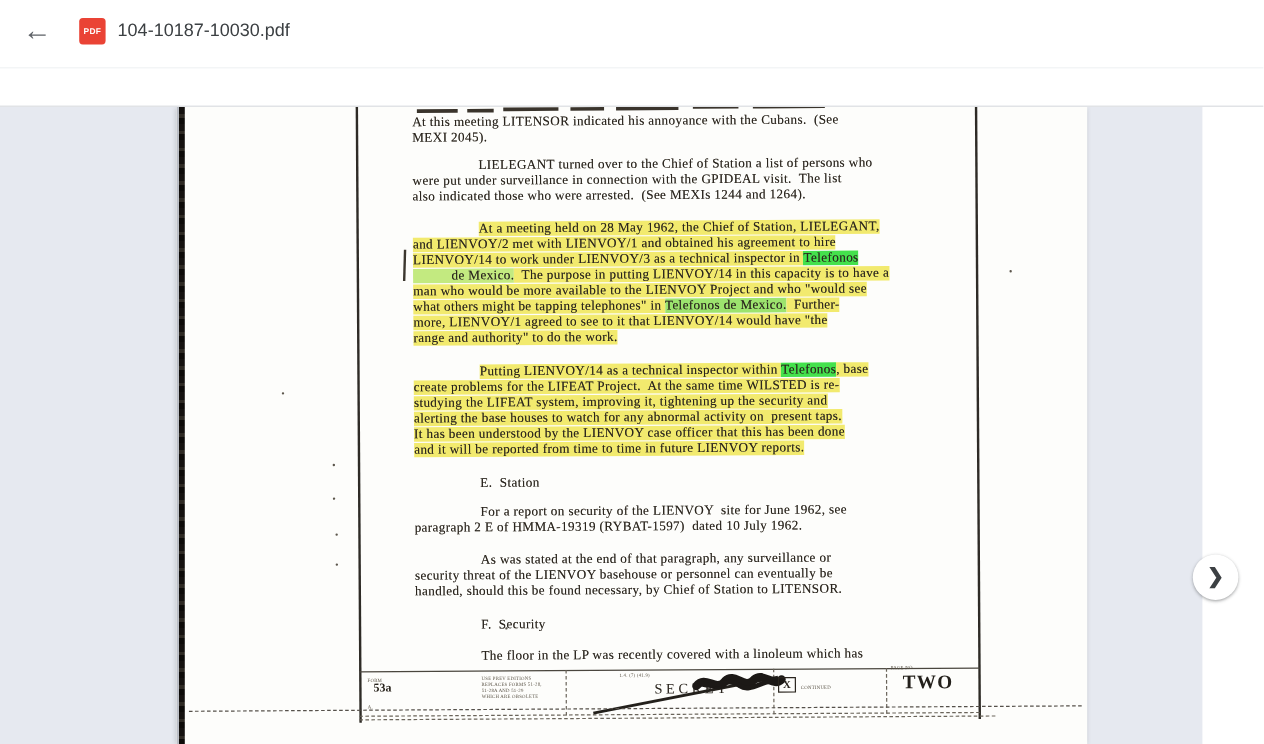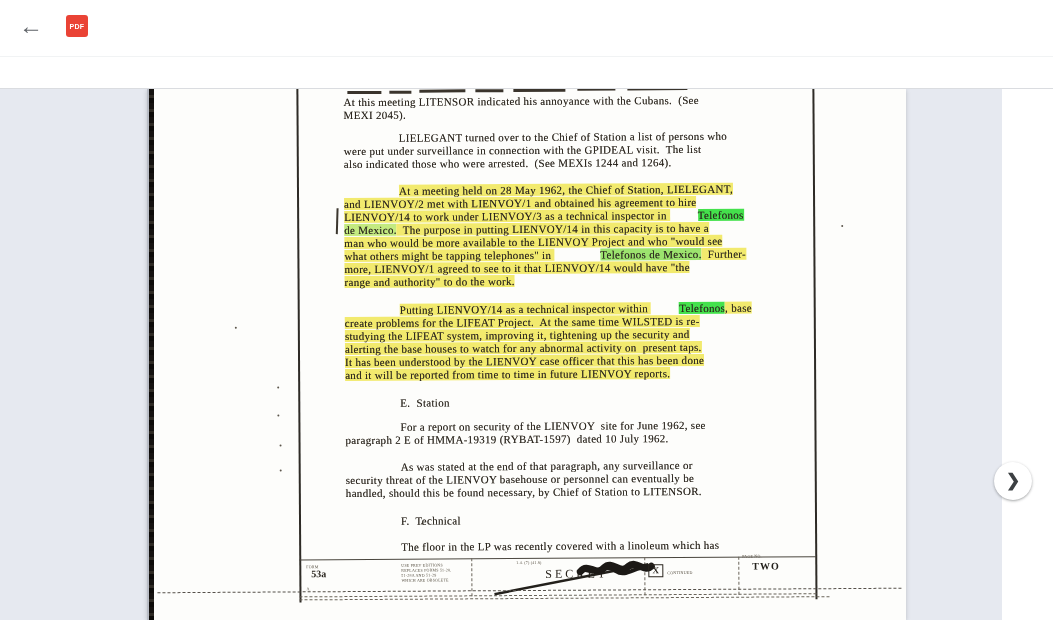--- a/index.html
+++ b/index.html
@@ -37,23 +37,23 @@
   .vrule.left{left:151px;}
   .vrule.right{left:667px;}
 
   
   .doc-text{position:absolute;left:198px;top:6px;width:482px;
     font-family:"Liberation Serif","DejaVu Serif",serif;font-size:11px;line-height:13px;
     color:var(--ink);letter-spacing:.3px;text-shadow:0 0 .5px rgba(46,38,28,.55);}
   .line{white-space:pre;height:13px;}
   .line.indent{padding-left:55px;}
   .hl-y{background:var(--hl-yellow);}
-  .hl-g{background:var(--hl-green);margin-left:28px;}
-  .hl-lg{background:var(--hl-lightgreen);}
-  .hl-mg{background:var(--hl-midgreen);margin-left:46px;}
+  .hl-g{background:var(--hl-green);}
+  .hl-lg{background:var(--hl-lightgreen);padding-left:32px;}
+  .hl-mg{background:var(--hl-midgreen);}
 
   
   .artifact{position:absolute;background:#3a342c;}
   .speck{position:absolute;width:2px;height:2px;background:#5c564c;border-radius:50%;}
   .margin-tick{position:absolute;left:190px;top:118px;width:2px;height:26px;background:#3c372f;transform:rotate(2deg);}
 
   
   .footer-table{position:absolute;left:151px;top:469px;width:517px;height:38px;
     border-top:1px solid #4a463e;border-bottom:1px dashed #6a645a;}
   .cell-sep{position:absolute;top:469px;width:0;height:38px;border-left:1px dashed #6a645a;}
@@ -62,38 +62,39 @@
   .form-number{position:absolute;left:163px;top:478px;font-family:"Liberation Serif",serif;font-size:10px;font-weight:bold;color:#2a251e;}
   .form-sub{left:158px;top:496px;}
   .edition-note{left:253px;top:473px;width:70px;}
   .class-note{left:368px;top:471px;}
   .secret-word{position:absolute;left:358px;top:478px;font-family:Liberation Serif, serif;font-size:12px;color:#2a251e;letter-spacing:3px;margin-left:39px;}
   .strike-svg{position:absolute;left:340px;top:467px;}
   .cont-box{position:absolute;left:500px;top:476px;width:15px;height:13px;border:1.5px solid #2a251e;
     font-family:"Liberation Serif",serif;font-size:9px;font-weight:bold;color:#2a251e;text-align:center;line-height:11px;}
   .cont-label{left:519px;top:482px;}
   .pageno-label{left:594px;top:466px;}
-  .page-word{position:absolute;left:604px;top:473px;font-family:"Liberation Serif",serif;font-size:10px;font-weight:bold;color:#23201b;letter-spacing:1px;}
+  .page-word{position:absolute;left:604px;top:473px;font-family:"Liberation Serif",serif;font-size:16px;font-weight:bold;color:#23201b;letter-spacing:1px;}
   .dash-long{position:absolute;left:9px;top:501px;width:744px;border-top:1px dashed #55504a;}
   .dash-short{position:absolute;left:151px;top:509px;width:530px;border-top:1px dashed #6a645a;}
 
   
   .next-btn{position:absolute;left:994px;top:373px;width:38px;height:38px;border-radius:50%;background:#fff;border:none;
     box-shadow:0 1px 3px rgba(60,64,67,.3),0 1px 2px rgba(60,64,67,.2);cursor:pointer;
     color:#3c4043;font-size:17px;font-weight:bold;display:flex;align-items:center;justify-content:center;padding-bottom:2px;}
 </style>
 </head>
 <body>
 
 <div class="stage">
 
   <div class="header">
     <div class="file-row">
       <button class="back-btn">←</button>
       <div class="pdf-badge">PDF</div>
+      <div class="filename">104-10187-10030.pdf</div>
     </div>
   </div>
 
   <div class="viewer">
 
     <div class="page">
       <div class="scan-edge"></div>
 
       <div class="page-inner">
         <div class="vrule left"></div>
@@ -150,21 +151,21 @@
             <div style="margin-top: 11px;">
               <div class="line indent"><span>For a report on security of the LIENVOY  site for June 1962, see</span></div>
               <div class="line"><span>paragraph 2 E of HMMA-19319 (RYBAT-1597)  dated 10 July 1962.</span></div>
             </div>
             <div style="margin-top: 14px;">
               <div class="line indent"><span>As was stated at the end of that paragraph, any surveillance or</span></div>
               <div class="line"><span>security threat of the LIENVOY basehouse or personnel can eventually be</span></div>
               <div class="line"><span>handled, should this be found necessary, by Chief of Station to LITENSOR.</span></div>
             </div>
             <div style="margin-top: 15px;">
-              <div class="line indent"><span>F.  Technical</span></div>
+              <div class="line indent"><span>F.  Security</span></div>
             </div>
             <div style="margin-top: 13px;">
               <div class="line indent"><span>The floor in the LP was recently covered with a linoleum which has</span></div>
             </div>
           </div>
 
         <div class="footer-table"></div>
         <div class="cell-sep" style="left:323px;"></div>
         <div class="cell-sep" style="left:496px;"></div>
         <div class="cell-sep" style="left:590px;"></div>

